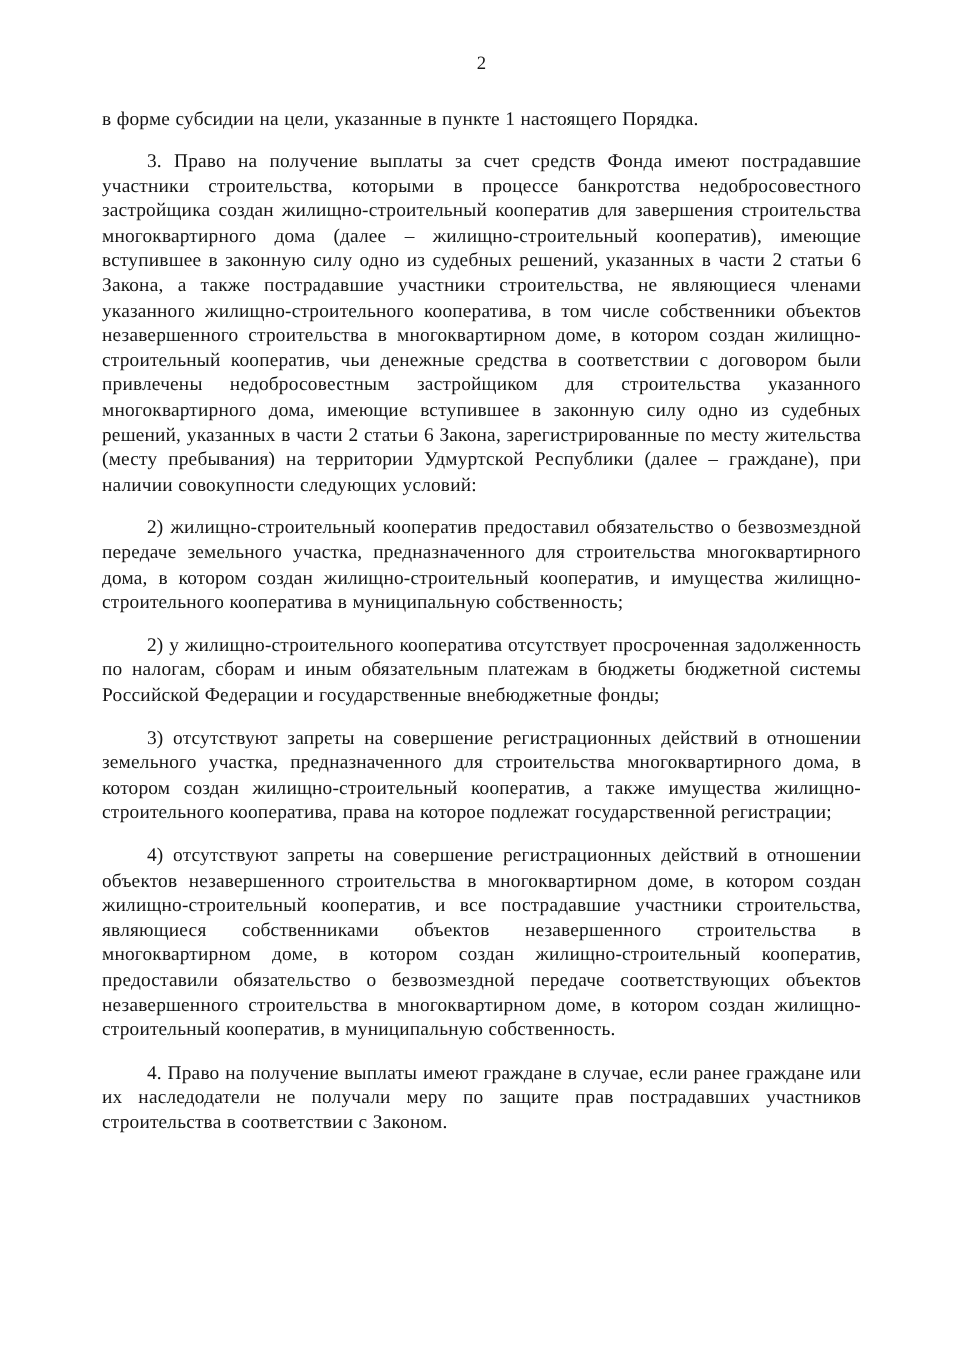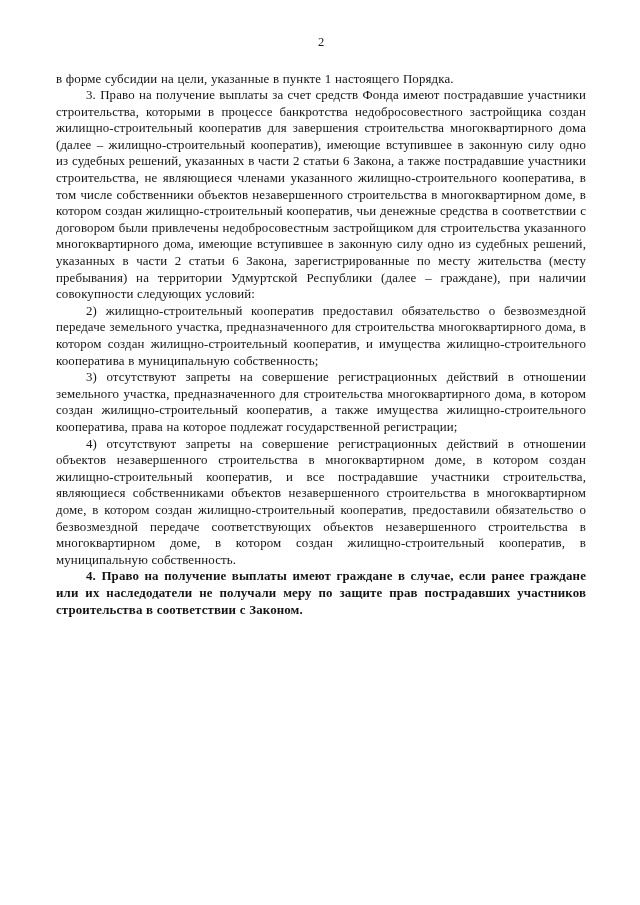--- a/index.html
+++ b/index.html
@@ -29,50 +29,50 @@
     color: #1a1a1a;
   }
   .body-text {
     font-size: 12.9px;
     line-height: 16.6px;
     text-align: justify;
     color: #141414;
     letter-spacing: 0.01em;
   }
   .body-text p {
-    margin: 0;
+    margin: 12px;
     text-indent: 0;
     text-align: justify;
     text-justify: inter-word;
   }
   .body-text p.indent {
     text-indent: 30px;
   }
   .body-text p.last-line-natural {
     text-align-last: left;
-    font-weight: bold;
   }
   
   .body-text p { word-spacing: 0.02em; }
 </style>
 </head>
 <body>
 
 <div class="page">
 
   <div class="page-number">2</div>
 
   <div class="body-text">
 
     <p>в форме субсидии на цели, указанные в пункте 1 настоящего Порядка.</p>
 
     <p class="indent">3. Право на получение выплаты за счет средств Фонда имеют пострадавшие участники строительства, которыми в процессе банкротства недобросовестного застройщика создан жилищно-строительный кооператив для завершения строительства многоквартирного дома (далее – жилищно-строительный кооператив), имеющие вступившее в законную силу одно из судебных решений, указанных в части 2 статьи 6 Закона, а также пострадавшие участники строительства, не являющиеся членами указанного жилищно-строительного кооператива, в том числе собственники объектов незавершенного строительства в многоквартирном доме, в котором создан жилищно-строительный кооператив, чьи денежные средства в соответствии с договором были привлечены недобросовестным застройщиком для строительства указанного многоквартирного дома, имеющие вступившее в законную силу одно из судебных решений, указанных в части 2 статьи 6 Закона, зарегистрированные по месту жительства (месту пребывания) на территории Удмуртской Республики (далее – граждане), при наличии совокупности следующих условий:</p>
 
     <p class="indent">2) жилищно-строительный кооператив предоставил обязательство о безвозмездной передаче земельного участка, предназначенного для строительства многоквартирного дома, в котором создан жилищно-строительный кооператив, и имущества жилищно-строительного кооператива в муниципальную собственность;</p>
 
+    <p class="indent">2) у жилищно-строительного кооператива отсутствует просроченная задолженность по налогам, сборам и иным обязательным платежам в бюджеты бюджетной системы Российской Федерации и государственные внебюджетные фонды;</p>
 
     <p class="indent">3) отсутствуют запреты на совершение регистрационных действий в отношении земельного участка, предназначенного для строительства многоквартирного дома, в котором создан жилищно-строительный кооператив, а также имущества жилищно-строительного кооператива, права на которое подлежат государственной регистрации;</p>
 
     <p class="indent">4) отсутствуют запреты на совершение регистрационных действий в отношении объектов незавершенного строительства в многоквартирном доме, в котором создан жилищно-строительный кооператив, и все пострадавшие участники строительства, являющиеся собственниками объектов незавершенного строительства в многоквартирном доме, в котором создан жилищно-строительный кооператив, предоставили обязательство о безвозмездной передаче соответствующих объектов незавершенного строительства в многоквартирном доме, в котором создан жилищно-строительный кооператив, в муниципальную собственность.</p>
 
     <p class="indent last-line-natural">4. Право на получение выплаты имеют граждане в случае, если ранее граждане или их наследодатели не получали меру по защите прав пострадавших участников строительства в соответствии с Законом.</p>
 
 
   </div>
 </div>

